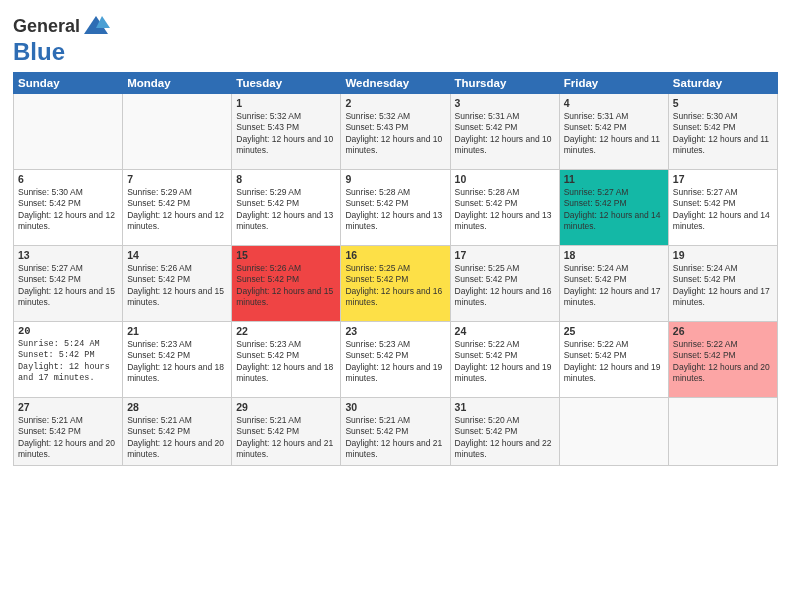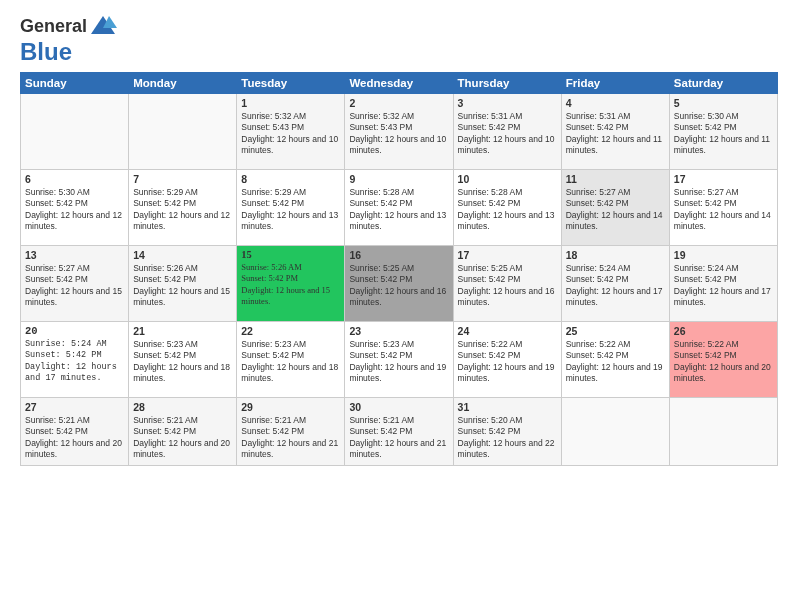--- a/index.html
+++ b/index.html
@@ -7,21 +7,21 @@
       font-family: Arial, sans-serif;
       background: #fff;
       width: 792px;
       height: 612px;
       overflow: hidden;
     }
     .page {
       width: 792px;
       height: 492px;
       background: #fff;
-      padding: 10px 14px 10px 20px;
+      padding: 10px 14px 10px 13px;
     }
     .header {
       display: flex;
       justify-content: space-between;
       align-items: flex-start;
       margin-bottom: 6px;
     }
     .logo {
       display: flex;
       align-items: center;
@@ -196,21 +196,21 @@
             <div class="day-info" style="white-space: pre-line;">Sunrise: 5:28 AM
 Sunset: 5:42 PM
 Daylight: 12 hours and 13 minutes.</div>
           </td>
           <td style="background: rgb(255, 255, 255);">
             <span class="day-num">10</span>
             <div class="day-info" style="white-space: pre-line;">Sunrise: 5:28 AM
 Sunset: 5:42 PM
 Daylight: 12 hours and 13 minutes.</div>
           </td>
-          <td style="background: #e5e5e5;">
+          <td style="background: #14b8a6;">
             <span class="day-num">11</span>
             <div class="day-info" style="white-space: pre-line;">Sunrise: 5:27 AM
 Sunset: 5:42 PM
 Daylight: 12 hours and 14 minutes.</div>
           </td>
           <td style="background: rgb(255, 255, 255);">
             <span class="day-num">17</span>
             <div class="day-info" style="white-space: pre-line;">Sunrise: 5:27 AM
 Sunset: 5:42 PM
 Daylight: 12 hours and 14 minutes.</div>
@@ -222,27 +222,27 @@
             <div class="day-info" style="white-space: pre-line;">Sunrise: 5:27 AM
 Sunset: 5:42 PM
 Daylight: 12 hours and 15 minutes.</div>
           </td>
           <td style="background: rgb(245, 245, 245);">
             <span class="day-num">14</span>
             <div class="day-info" style="white-space: pre-line;">Sunrise: 5:26 AM
 Sunset: 5:42 PM
 Daylight: 12 hours and 15 minutes.</div>
           </td>
-          <td style="background: #22c55e; font-family: Liberation Serif, serif;">
+          <td style="background: #ef4444;">
             <span class="day-num">15</span>
             <div class="day-info" style="white-space: pre-line;">Sunrise: 5:26 AM
 Sunset: 5:42 PM
 Daylight: 12 hours and 15 minutes.</div>
           </td>
-          <td style="background: #a3a3a3;">
+          <td style="background: #fde047;">
             <span class="day-num">16</span>
             <div class="day-info" style="white-space: pre-line;">Sunrise: 5:25 AM
 Sunset: 5:42 PM
 Daylight: 12 hours and 16 minutes.</div>
           </td>
           <td style="background: rgb(245, 245, 245);">
             <span class="day-num">17</span>
             <div class="day-info" style="white-space: pre-line;">Sunrise: 5:25 AM
 Sunset: 5:42 PM
 Daylight: 12 hours and 16 minutes.</div>

